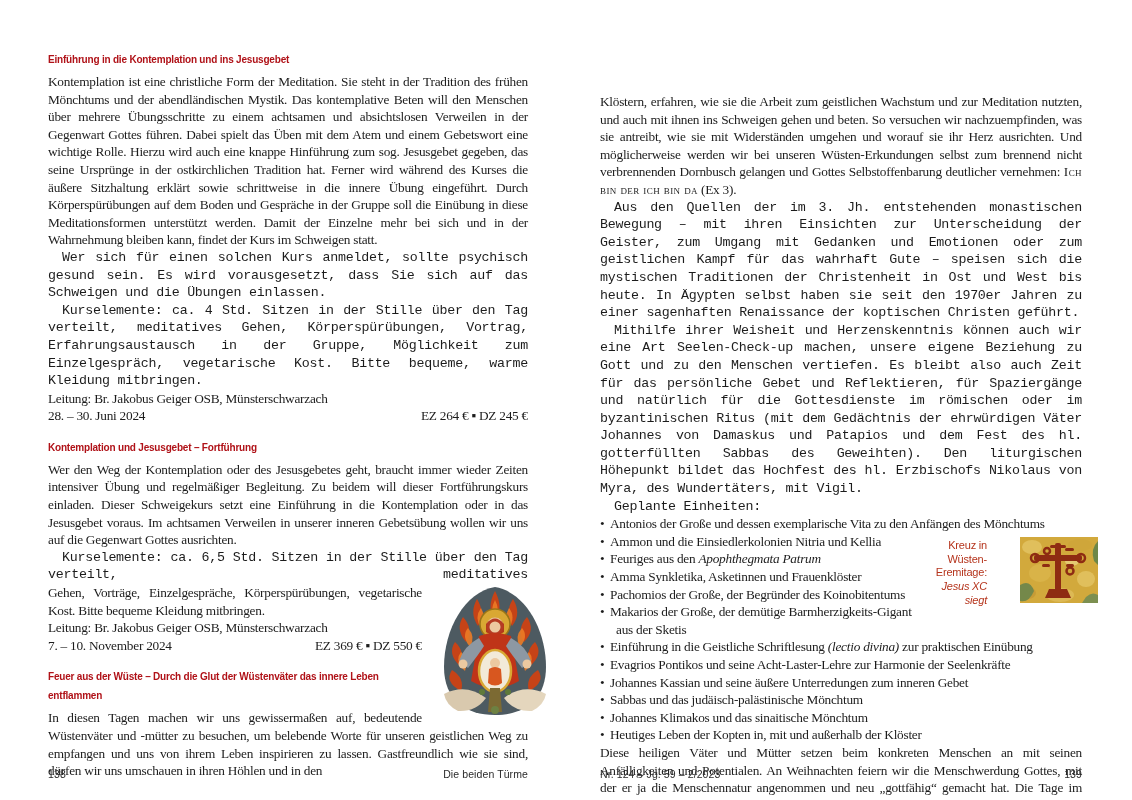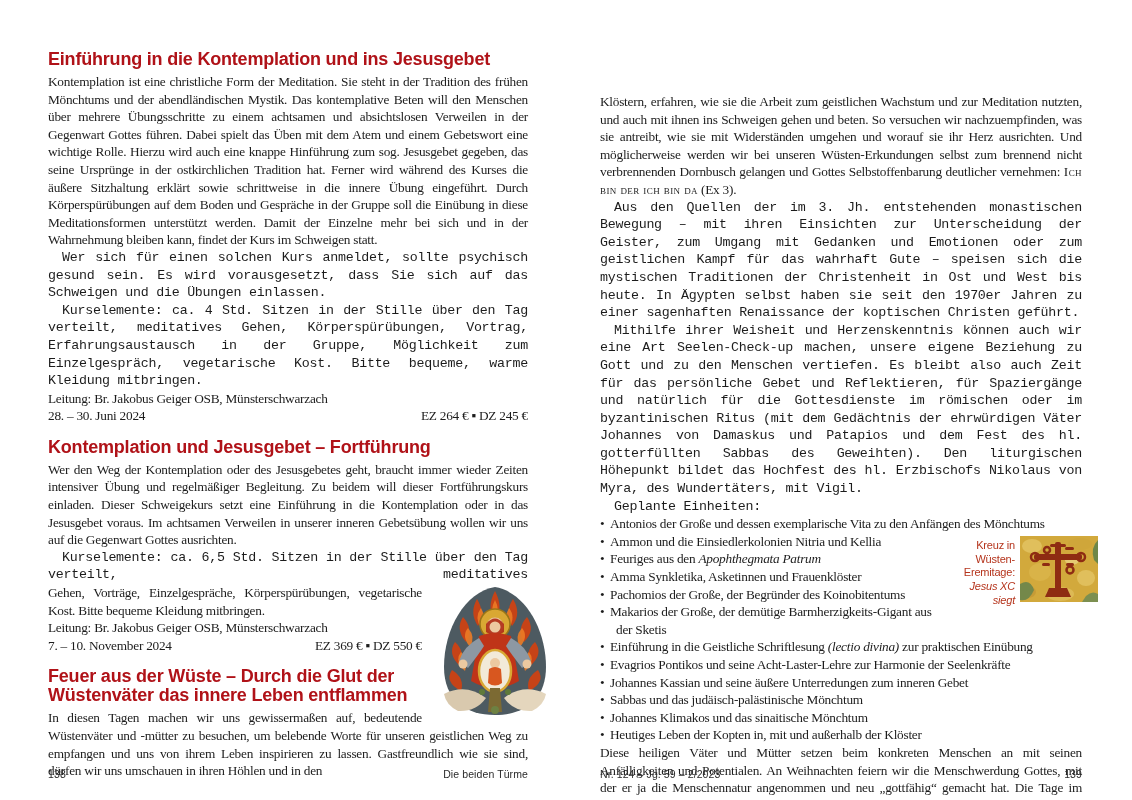--- a/index.html
+++ b/index.html
@@ -15,21 +15,21 @@
   .page-left{left:0;width:566px;}
   .page-right{left:566px;width:566px;}
   .content-left{position:absolute;left:48px;top:50px;width:480px;}
   .content-right{position:absolute;left:34px;top:50px;width:482px;margin-top:43px;}
   p{margin:0;font-size:13.3px;line-height:17.6px;letter-spacing:-0.25px;}
   .just{text-align:justify;hyphens:auto;-webkit-hyphens:auto;}
   .just-all{text-align:justify;text-align-last:justify;hyphens:none;}
   .indent{text-indent:14px;font-family:Liberation Mono, monospace;}
   h2{
     font-family:"Liberation Sans","DejaVu Sans",sans-serif;
-    font-size:18px;line-height:19px;font-weight:bold;
+    font-size:10px;line-height:19px;font-weight:bold;
     color:#b01218;margin:13px 0 4px 0;letter-spacing:-0.2px;
   }
   h2.first{margin-top:0;}
   .daterow{font-size:13.3px;line-height:17.6px;letter-spacing:-0.25px;}
   .price{float:right;}
   .sc{font-variant:small-caps;letter-spacing:0.4px;}
   .it{font-style:italic;}
   
   .bullet{
     font-size:13.3px;line-height:17.6px;letter-spacing:-0.25px;
@@ -38,22 +38,23 @@
   .bm{display:inline-block;width:10px;text-indent:0;}
   
   .mfloat{
     float:right;width:122px;height:134px;
     margin:0 -28px 6px 12px;
     shape-margin:4px;
   }
   .cfloat{
     float:right;
     margin:2px -16px 2px 6px;
-    display:flex;align-items:center;
+    display:flex;align-items:flex-end;
     text-indent:0;
+    gap:28px;
   }
   .ccaption{
     width:62px;padding-top:4px;padding-right:5px;
     font-family:"Liberation Sans","DejaVu Sans",sans-serif;
     font-size:11px;line-height:13.8px;
     color:#b5341c;text-align:right;letter-spacing:-0.2px;
   }
   .ccaption .cap-line{display:block;}
   .pfoot{
     position:absolute;bottom:20px;

